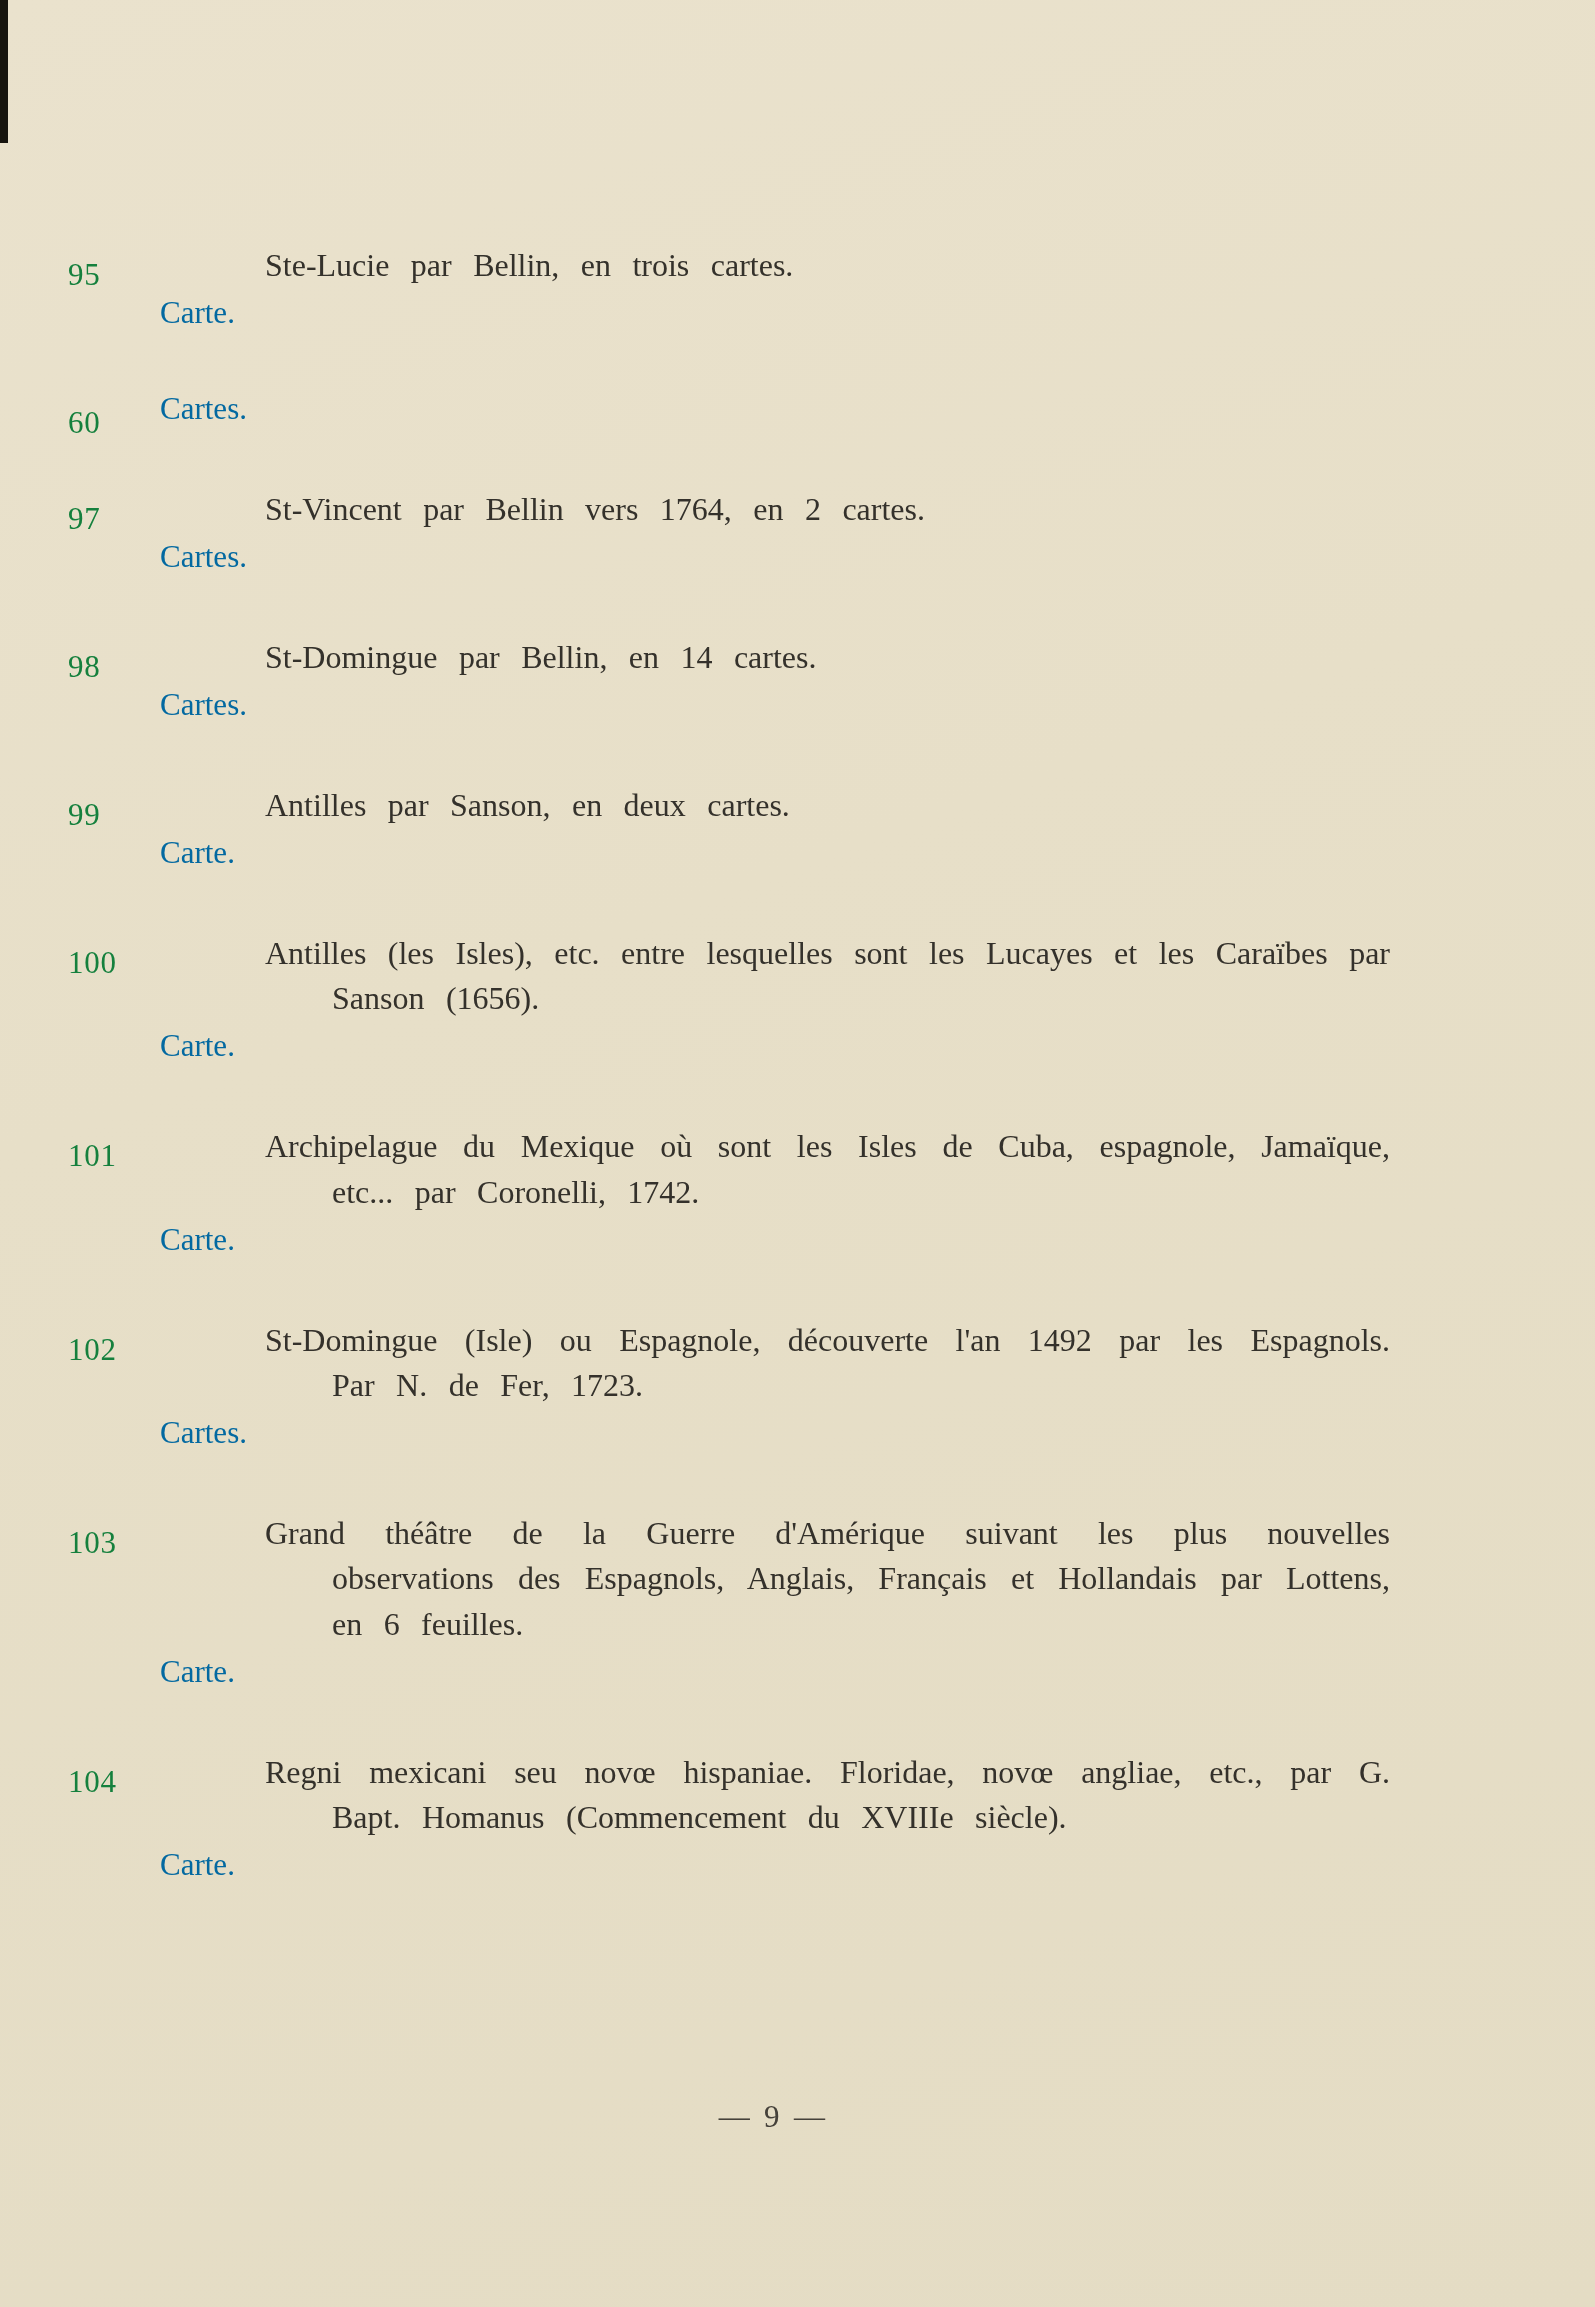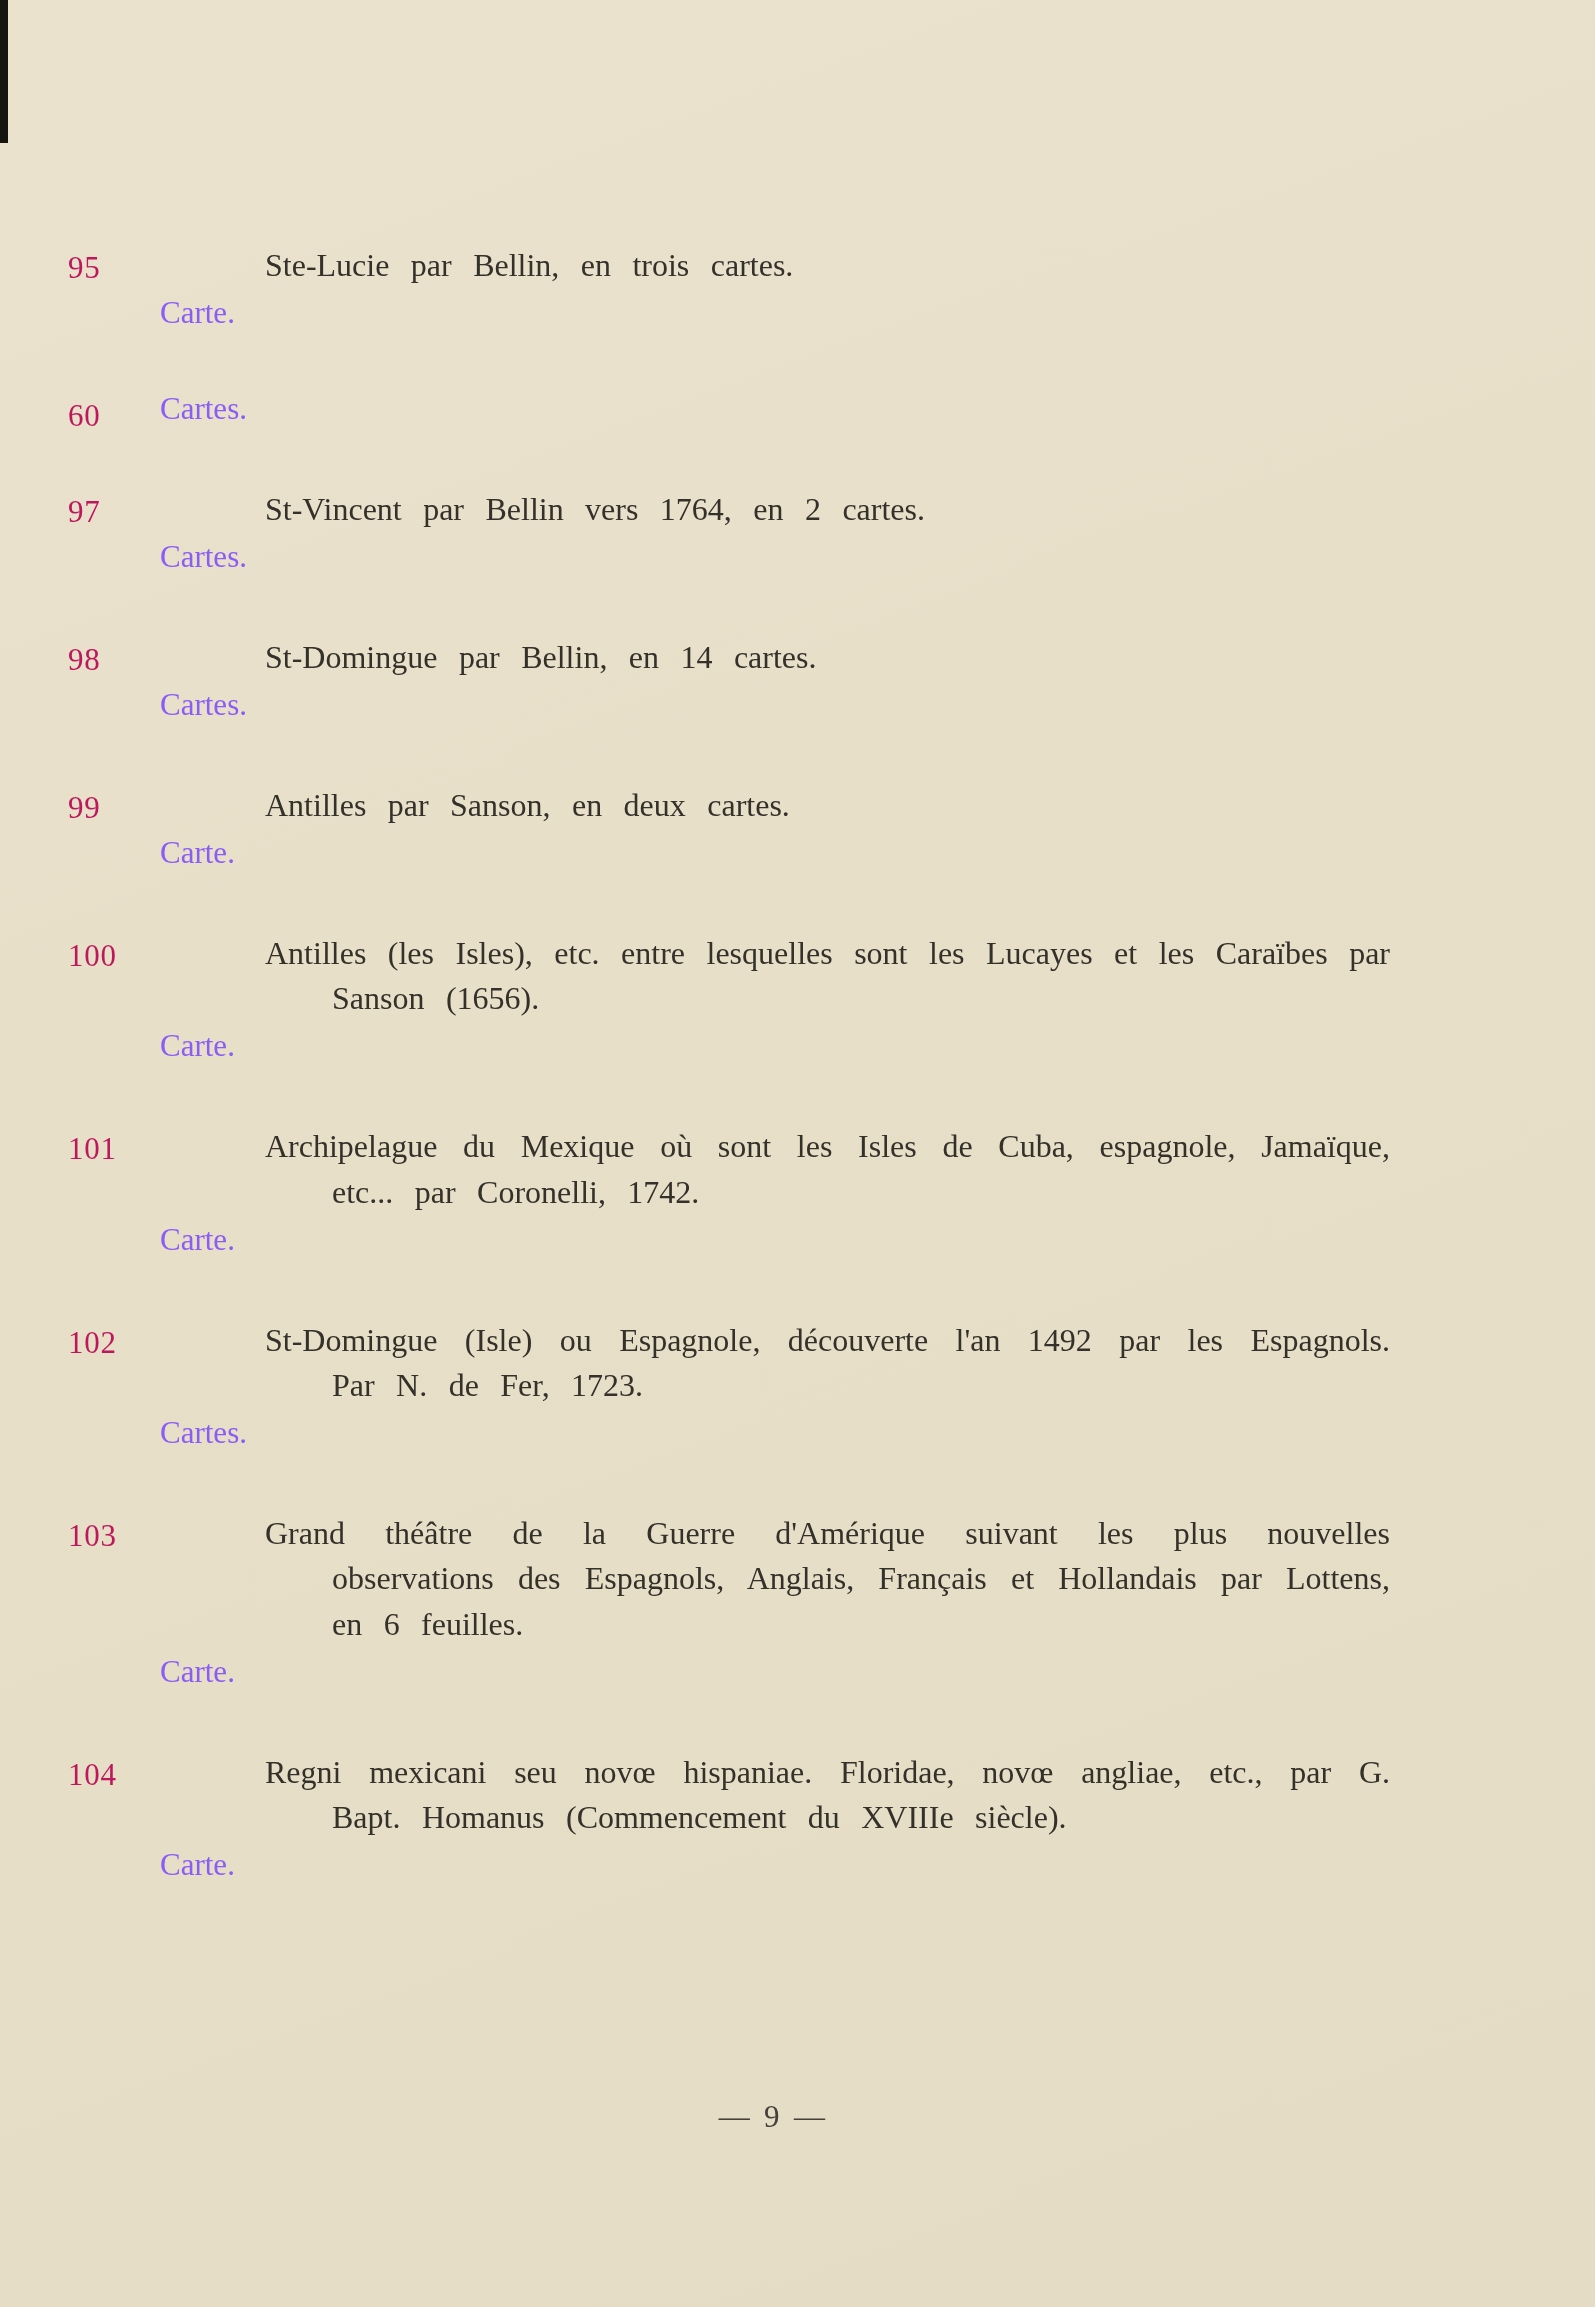--- a/index.html
+++ b/index.html
@@ -26,41 +26,41 @@
   .entries {
     padding-top: 243px;
   }
   .entry {
     position: relative;
     margin-bottom: 60px;
   }
   .entry-number {
     position: absolute;
     left: 68px;
-    top: 7px;
+    top: 14px;
     font-size: 31px;
     letter-spacing: 0.8px;
-    color: #be185d;
+    color: #15803d;
   }
   .entry-title {
     margin-left: 265px;
     margin-right: 205px;
     padding-left: 67px;
     text-indent: -67px;
     font-size: 32px;
     line-height: 1.42;
     text-align: justify;
     word-spacing: 0.42em;
     color: #34312b;
   }
   .entry-label {
     margin-left: 160px;
     margin-top: 6.5px;
     font-size: 31px;
-    color: #8b5cf6;
+    color: #0369a1;
   }
   .page-footer {
     position: absolute;
     top: 2099px;
     left: 0;
     width: 1547px;
     text-align: center;
     font-size: 31px;
     letter-spacing: 3.3px;
     color: #45413a;

